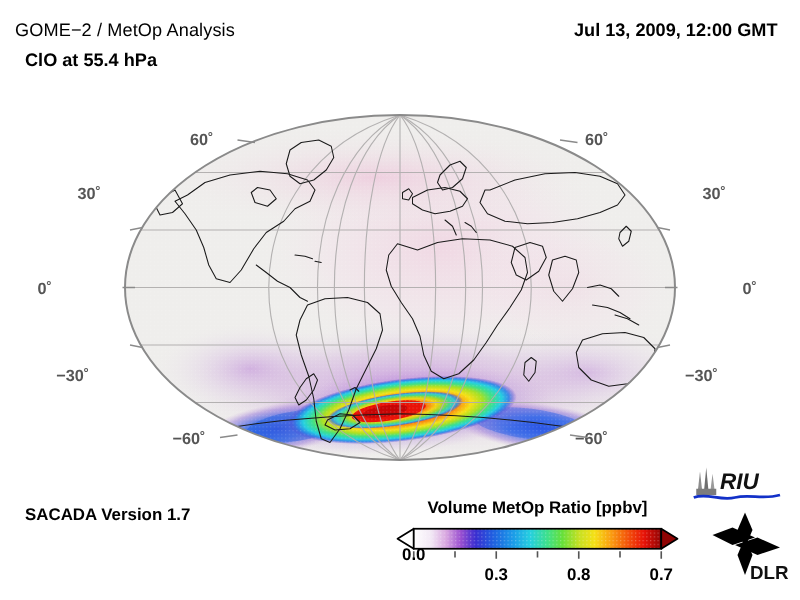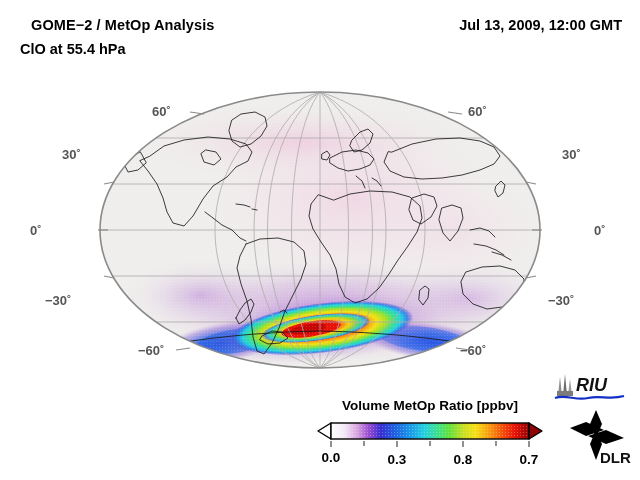--- a/index.html
+++ b/index.html
@@ -12,24 +12,24 @@
     height: 480px;
     position: relative;
     overflow: hidden;
     font-family: "Liberation Sans", sans-serif;
     color: #000000;
   }
 
   
   #title-main {
     position: absolute;
-    left: 31px;
+    left: 12px;
     top: 17px;
     font-size: 14.5px;
-    font-weight: bold;
+    font-weight: normal;
     letter-spacing: 0.1px;
     white-space: nowrap;
   }
   #title-sub {
     position: absolute;
     left: 20px;
     top: 41px;
     font-size: 14.5px;
     font-weight: bold;
     white-space: nowrap;
@@ -336,20 +336,21 @@
     <g stroke="#8a8a8a" stroke-width="1.1">
       <line x1="190" y1="32" x2="204" y2="34"></line>
       <line x1="462" y1="34" x2="448" y2="32"></line>
       <line x1="176" y1="270" x2="190" y2="268"></line>
       <line x1="456" y1="268" x2="470" y2="270"></line>
     </g>
   </svg>
 </div>
 
 <div id="footer-lines">
+  <div>SACADA Version 1.7</div>
 </div>
 
 <div id="colorbar-block">
   <div id="colorbar-title">Volume MetOp Ratio [ppbv]</div>
 
   <svg id="colorbar-svg" width="240" height="30" viewBox="0 0 240 30">
     <defs>
       <linearGradient id="cbGrad" x1="0%" y1="0%" x2="100%" y2="0%">
         <stop offset="0%" stop-color="#ffffff"></stop>
         <stop offset="7%" stop-color="#f2e8f5"></stop>
@@ -383,21 +384,21 @@
       <line x1="21" y1="21" x2="21" y2="27"></line>
       <line x1="54" y1="21" x2="54" y2="26"></line>
       <line x1="87" y1="21" x2="87" y2="27"></line>
       <line x1="120" y1="21" x2="120" y2="26"></line>
       <line x1="153" y1="21" x2="153" y2="27"></line>
       <line x1="186" y1="21" x2="186" y2="26"></line>
       <line x1="219" y1="21" x2="219" y2="27"></line>
     </g>
   </svg>
 
-  <div class="cb-tick-label" style="left:21px;  top:38px;margin-top:14px;">0.0</div>
+  <div class="cb-tick-label" style="left:21px;  top:38px;">0.0</div>
   <div class="cb-tick-label" style="left:87px;  top:54px;">0.3</div>
   <div class="cb-tick-label" style="left:153px; top:54px;">0.8</div>
   <div class="cb-tick-label" style="left:219px; top:54px;">0.7</div>
 </div>
 
 <svg id="logo-riu" width="80" height="30" viewBox="0 0 80 30">
 
   <g>
     <polygon points="6,22 8,4 10,22" fill="#8d8d8d"></polygon>
     <polygon points="11,22 13,1 15,22" fill="#6e6e6e"></polygon>

